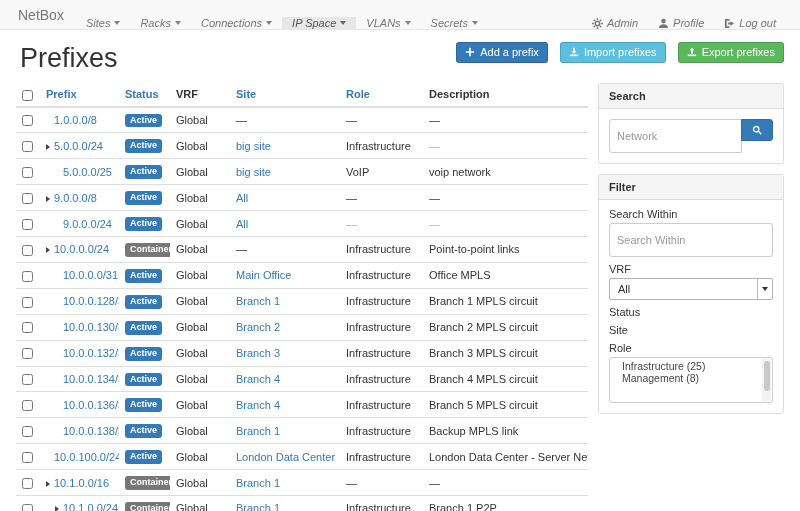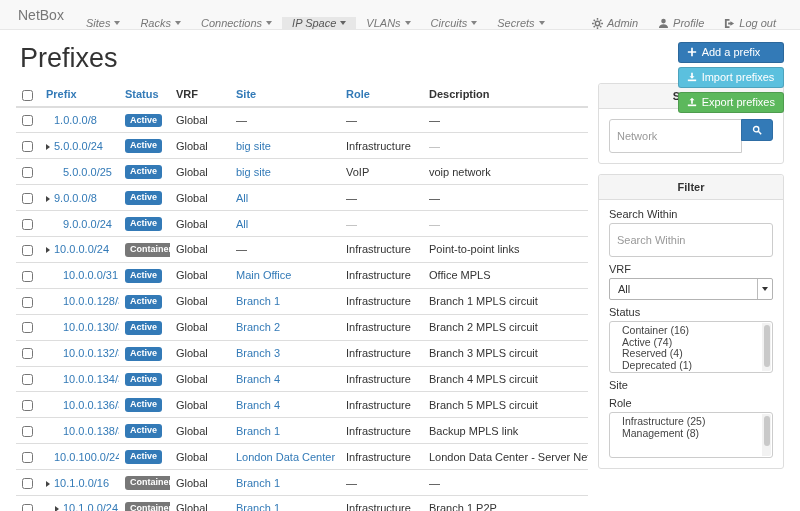--- a/index.html
+++ b/index.html
@@ -16,21 +16,21 @@
   }
   .brand { display: flex; align-items: center; font-size: 14px; color: #777; padding: 0 12px 0 8px; cursor: pointer; }
   .nav-left, .nav-right { display: flex; align-items: flex-end; font-style: italic; }
   .nav-right { margin-left: auto; padding-right: 14px; }
   .nav-item { display: flex; align-items: center; gap: 4px; padding: 0 10px; color: #777; cursor: pointer; }
   .nav-item.active { background: #e7e7e7; color: #555; }
   .caret { display: inline-block; width: 0; height: 0; border-top: 4px solid; border-left: 3.5px solid transparent; border-right: 3.5px solid transparent; opacity: .9; }
   .nav-right .nav-item svg { width: 11px; height: 11px; }
   
   .page-title { font-size: 27px; font-weight: 400; color: #333; margin: 13px 3px 9px 20px; }
-  .actions { position: absolute; top: 42px; right: 16px; display: flex; gap: 4px; flex-direction: column; }
+  .actions { position: absolute; top: 42px; right: 16px; display: flex; gap: 12px; }
   .btn {
     display: inline-flex; align-items: center; gap: 5px; font-size: 11px;
     padding: 3px 8px 4px; border-radius: 3px; color: #fff; cursor: pointer;
     border: 1px solid rgba(0,0,0,.15); font-family: inherit;
   }
   .btn svg { width: 10px; height: 10px; }
   
   .main { display: flex; gap: 10px; padding: 0 16px; align-items: flex-start; }
   .table-wrap { flex: 1; min-width: 0; }
   .sidebar { width: 186px; flex: none; }
@@ -40,21 +40,21 @@
   th.sortable { color: #337ab7; cursor: pointer; }
   td { padding: 5px 6px; border-top: 1px solid #ddd; white-space: nowrap; overflow: hidden; line-height: 12px; }
   input[type=checkbox] { width: 11px; height: 11px; margin: 0; vertical-align: middle; cursor: pointer; }
   a.lnk { color: #337ab7; text-decoration: none; cursor: pointer; }
   .badge { display: inline-block; padding: 2px 5px; border-radius: 3px; font-size: 9px; font-weight: bold; color: #fff; line-height: 1.1; }
   .muted { color: #b3b3b3; }
   .indent { display: inline-block; height: 1px; vertical-align: middle; }
   .tri { display: inline-block; width: 0; height: 0; border-left: 4px solid #444; border-top: 3.5px solid transparent; border-bottom: 3.5px solid transparent; margin-right: 4px; }
   
   .panel { border: 1px solid #ddd; border-radius: 3px; margin-bottom: 10px; background: #fff; }
-  .panel-heading { background: #f5f5f5; border-bottom: 1px solid #ddd; padding: 6px 10px; font-size: 11px; font-weight: bold; color: #333; border-radius: 3px 3px 0 0; text-align: center; }
+  .panel-heading { background: #f5f5f5; border-bottom: 1px solid #ddd; padding: 6px 10px; font-size: 11px; font-weight: bold; color: #333; border-radius: 3px 3px 0 0; }
   .panel-body { padding: 10px; }
   .panel-body.filter-body { padding: 8px 10px 10px; }
   .igroup { display: flex; }
   .txt {
     width: 100%; height: 34px; border: 1px solid #ccc; border-radius: 3px;
     padding: 0 7px; font-size: 11px; font-family: inherit; color: #333;
   }
   .txt::placeholder { color: #999; }
   .igroup .txt { border-radius: 3px 0 0 3px; }
   .sbtn {
@@ -98,24 +98,20 @@
         </div>
         <div class="nav-item active">
           <span>IP Space</span>
           <span class="caret"></span>
         </div>
         <div class="nav-item">
           <span>VLANs</span>
           <span class="caret"></span>
         </div>
         <div class="nav-item">
-          <span>Circuits</span>
-          <span class="caret"></span>
-        </div>
-        <div class="nav-item">
           <span>Secrets</span>
           <span class="caret"></span>
         </div>
       </div>
     <div class="nav-right">
         <div class="nav-item">
           <span style="display: flex; align-items: center;">
             <svg viewBox="0 0 12 12">
               <g stroke="currentColor" stroke-width="1.6" fill="none">
                 <circle cx="6" cy="6" r="2.4"></circle>
@@ -377,29 +373,20 @@
 
           <label class="flabel">VRF</label>
           <div class="sel">
             <span>All</span>
             <span class="car">
                 <span class="car-tri"></span>
               </span>
           </div>
 
           <label class="flabel">Status</label>
-          <div class="ms ms-status">
-            <div class="opt">Container (16)</div>
-              <div class="opt">Active (74)</div>
-              <div class="opt">Reserved (4)</div>
-              <div class="opt">Deprecated (1)</div>
-              <div class="sb">
-                <div class="thumb"></div>
-              </div>
-          </div>
 
           <label class="flabel">Site</label>
 
           <label class="flabel">Role</label>
           <div class="ms ms-role">
             <div class="opt">Infrastructure (25)</div>
               <div class="opt">Management (8)</div>
               <div class="sb">
                 <div class="thumb"></div>
               </div>

